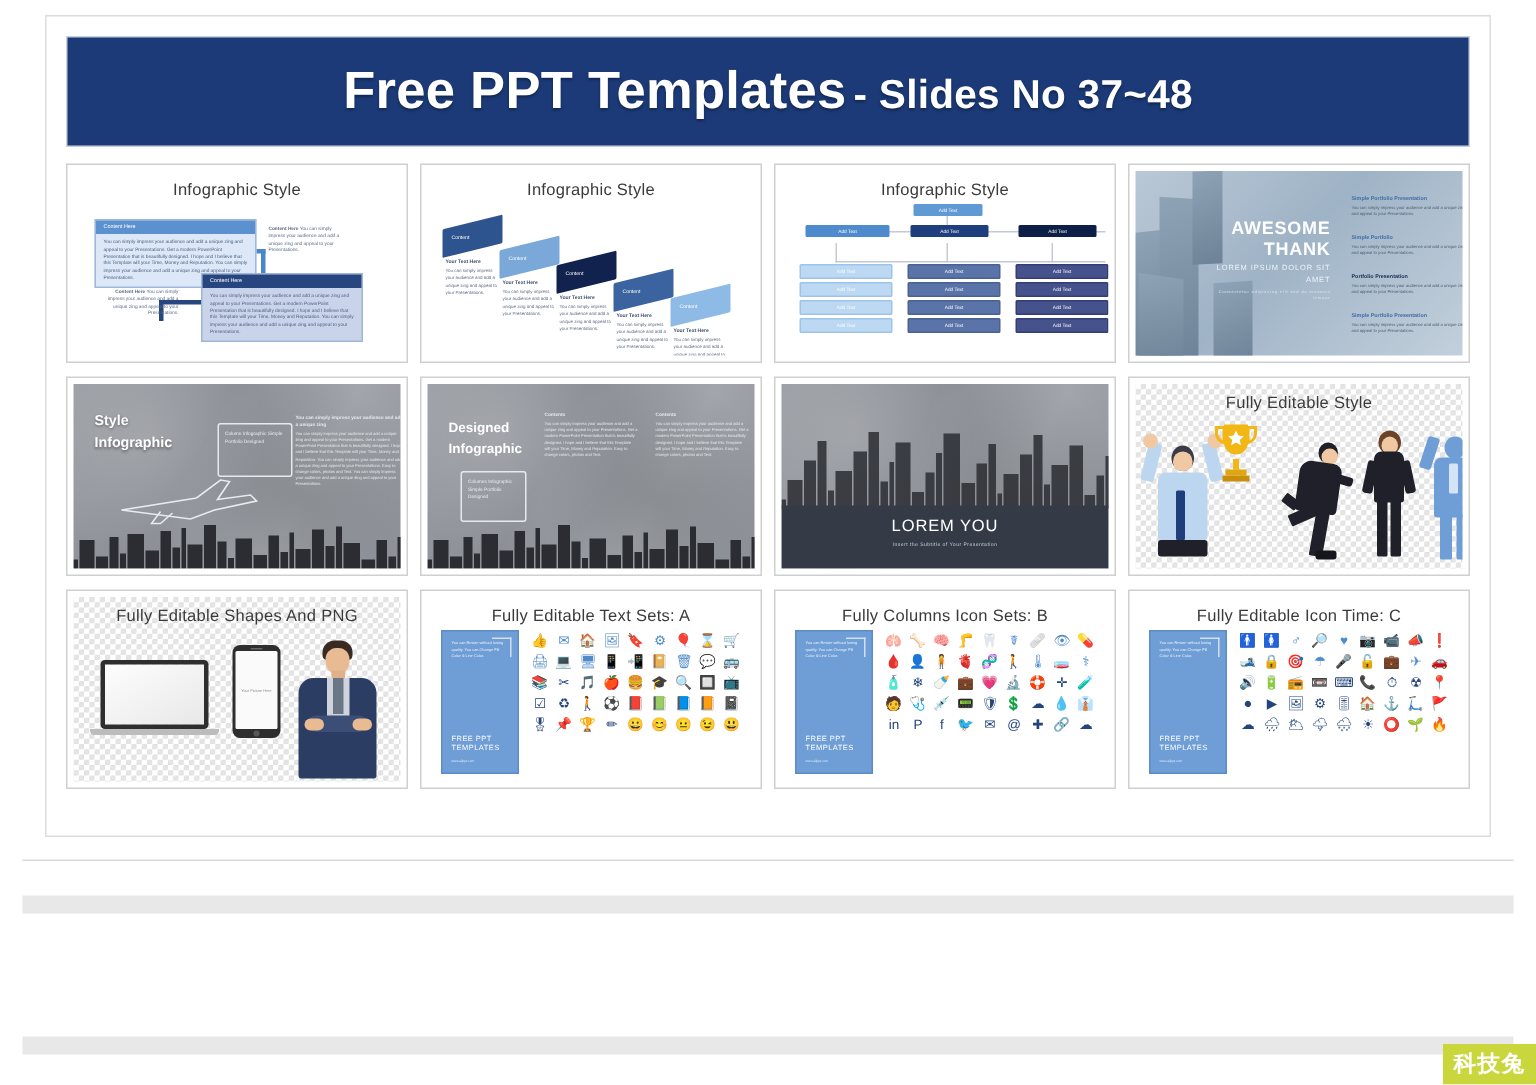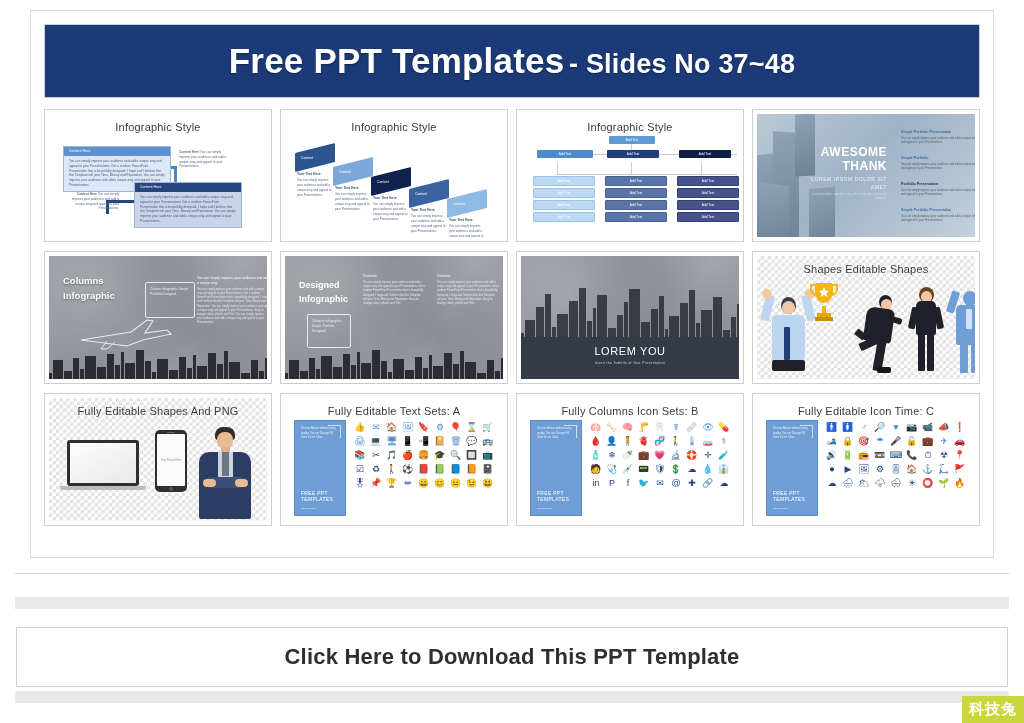--- a/index.html
+++ b/index.html
@@ -302,21 +302,21 @@
                 <div class="t">Simple Portfolio Presentation</div>
                 <div class="d">You can simply impress your audience and add a unique zing and appeal to your Presentations.</div>
               </div>
             </div>
         </div>
       </div>
 
       <div class="slide">
         <div class="slide-inner s5 concrete">
           <div class="hl">
-            <div>Columns</div>
+            <div>Style</div>
             <div>Infographic</div>
           </div>
           <div class="bubble" style="left:96px;top:26px;width:40px;height:26px;">Column Infographic Simple Portfolio Designed</div>
           <svg style="position:absolute;left:28px;top:60px;" width="96" height="34" viewBox="0 0 96 34">
             <path d="M4 24 L54 16 L70 4 L76 5 L68 17 L90 14 L94 18 L66 24 L50 30 Z" fill="none" stroke="#e8eaee" stroke-width="1.1"></path>
             <path d="M30 25 L24 33 L30 33 L38 26" fill="none" stroke="#e8eaee" stroke-width="1"></path>
           </svg>
           <div class="col-txt" style="left:148px;top:20px;width:72px;">
             <b>You can simply impress your audience and add a unique zing</b>
             <span>You can simply impress your audience and add a unique zing and appeal to your Presentations. Get a modern PowerPoint Presentation that is beautifully designed. I hope and I believe that this Template will your Time, Money and Reputation. You can simply impress your audience and add a unique zing and appeal to your Presentations. Easy to change colors, photos and Text. You can simply impress your audience and add a unique zing and appeal to your Presentations.</span>
@@ -435,21 +435,21 @@
               <i style="left: 216px; width: 3px; height: 35px;"></i>
             </div>
           <div class="band"></div>
           <div class="ty">LOREM YOU</div>
           <div class="tysub">Insert the Subtitle of Your Presentation</div>
         </div>
       </div>
 
       <div class="slide">
         <div class="slide-inner s8 checker">
-          <div class="slide-title">Shapes Editable Shapes</div>
+          <div class="slide-title">Fully Editable Style</div>
 
           <div class="person" style="left:6px;width:52px;height:96px;">
             <div class="head" style="left:18px;top:18px;width:15px;height:17px;background:#3b3b47;"></div>
             <div class="head" style="left:19px;top:22px;width:13px;height:13px;background:#f0c9a4;border-radius:50% 50% 45% 45%;"></div>
             <div class="body" style="left:9px;top:36px;width:33px;height:45px;background:#bcd6f0;"></div>
             <div class="arm" style="left:0px;top:16px;width:9px;height:26px;background:#bcd6f0;transform:rotate(14deg);"></div>
             <div class="arm" style="left:41px;top:16px;width:9px;height:26px;background:#bcd6f0;transform:rotate(-14deg);"></div>
             <div class="head" style="left:-1px;top:10px;width:10px;height:10px;background:#f0c9a4;"></div>
             <div class="head" style="left:42px;top:10px;width:10px;height:10px;background:#f0c9a4;"></div>
             <div class="leg" style="left:21px;top:48px;width:6px;height:33px;background:#1f3f7a;"></div>
@@ -700,19 +700,16 @@
               <span class="dk">🔥</span>
             </div>
         </div>
       </div>
 
     </div>
   </div>
 
   <div class="hr" style="top:573px;"></div>
   <div class="strip" style="top:597px;"></div>
-  <div class="cta">
-    <span class="cta-text">Click Here to Download This PPT Template</span>
-  </div>
   <div class="strip" style="top:691px;"></div>
   <div class="watermark">科技兔</div>
 
 </div>
 
 </body></html>

